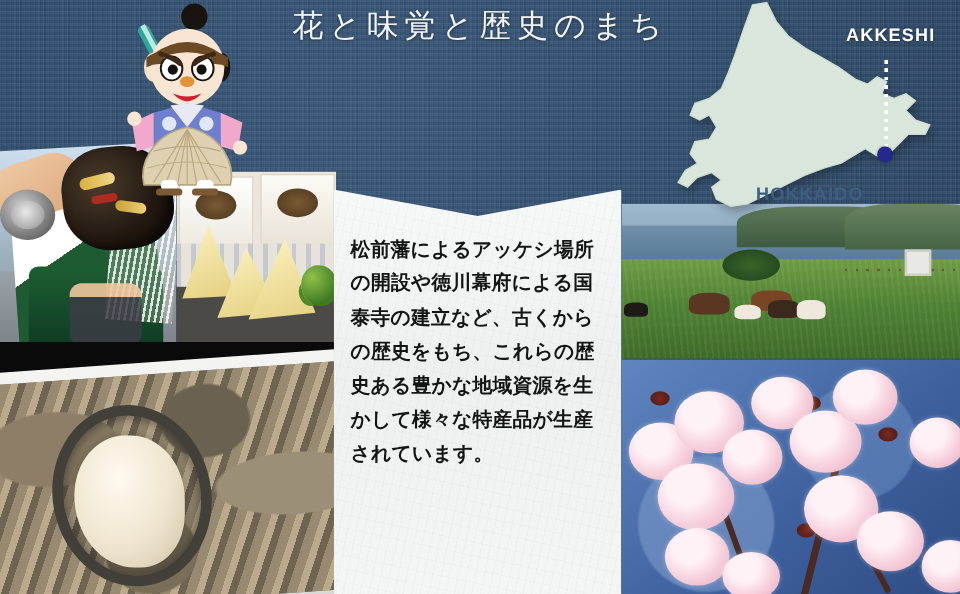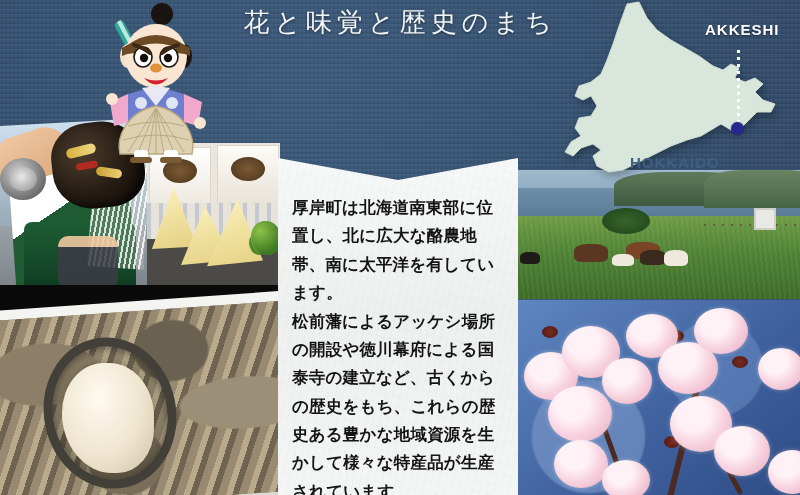--- a/index.html
+++ b/index.html
@@ -365,18 +365,17 @@
                L48 100 L40 96 L44 86 L56 82 L66 74 L72 60 L78 44 L84 26 Z" fill="#d9e6dc" stroke="#cbdccf" stroke-width="1" filter="drop-shadow(2px 4px 4px rgba(0,0,0,.28))"></path>
     </svg>
     <div class="maplabel" id="lbl-hokkaido">HOKKAIDO</div>
     <div class="maplabel" id="lbl-akkeshi">AKKESHI</div>
     <div id="dotline"></div>
     <div id="citydot"></div>
   </div>
 
   <div id="panel">
     <div id="panel-body">
-      <p>厚岸町は北海道南東部に位置し、北に広大な酪農地帯、南に太平洋を有しています。</p>
       <p>松前藩によるアッケシ場所の開設や徳川幕府による国泰寺の建立など、古くからの歴史をもち、これらの歴史ある豊かな地域資源を生かして様々な特産品が生産されています。</p>
     </div>
   </div>
 
 </div>
 
 </body></html>

